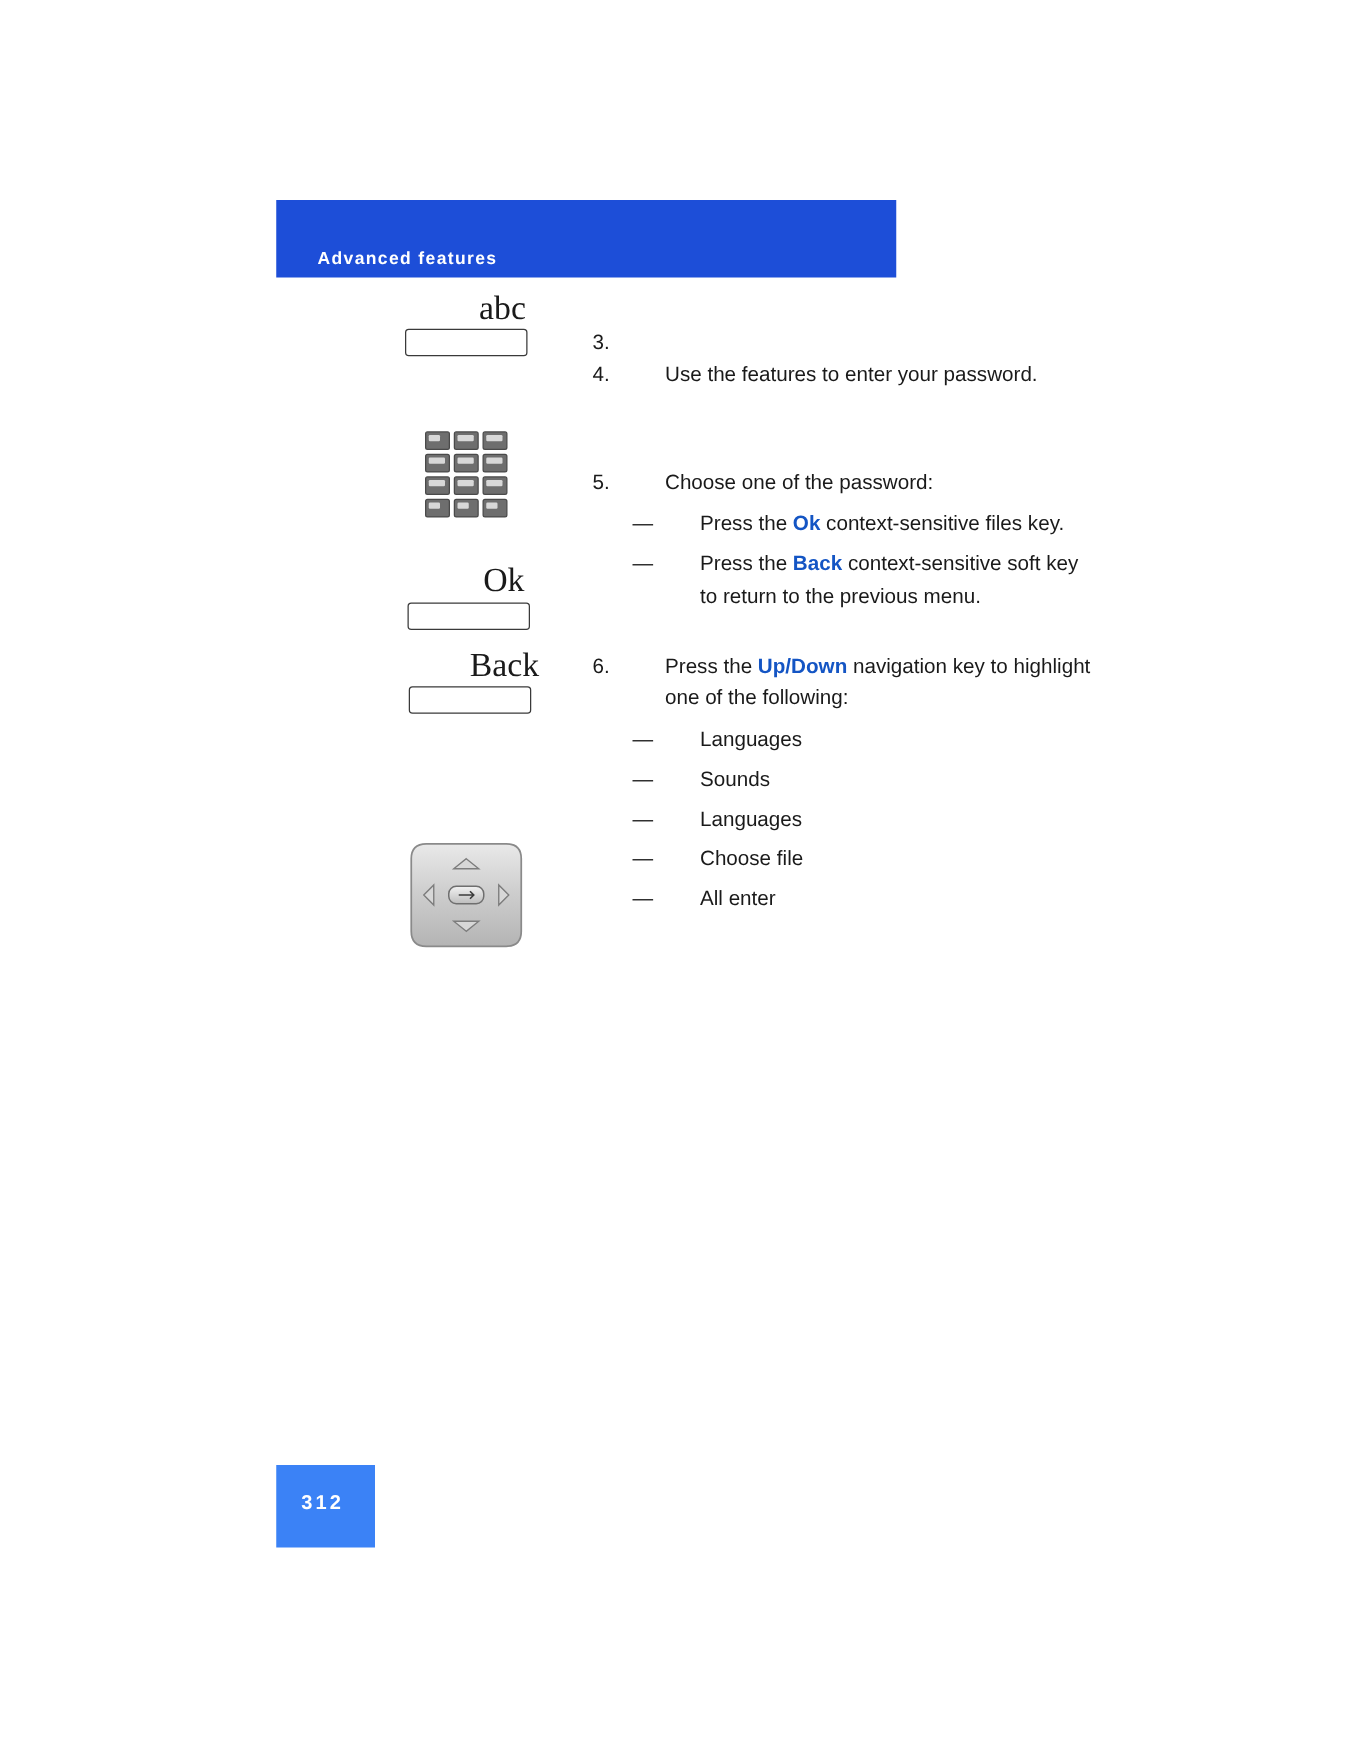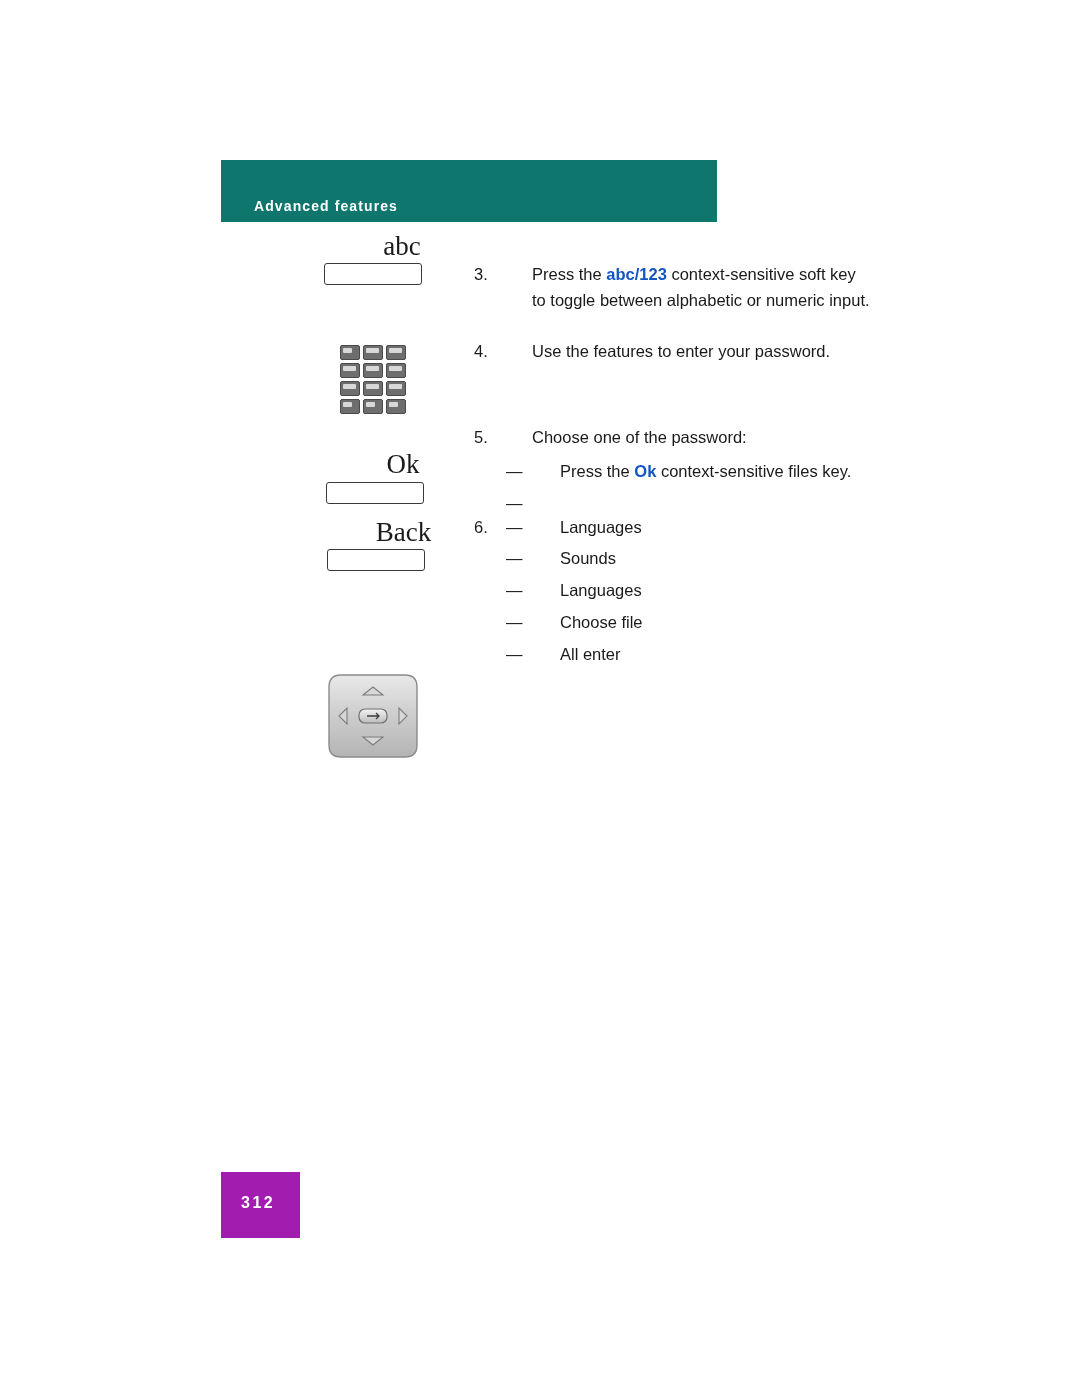--- a/index.html
+++ b/index.html
@@ -16,41 +16,41 @@
     overflow: hidden;
   }
 
   
   .header-banner {
     position: absolute;
     left: 221px;
     top: 160px;
     width: 496px;
     height: 62px;
-    background: #0f766e;
+    background: #1d4ed8;
   }
   .header-banner .header-title {
     position: absolute;
     left: 33px;
     bottom: 8px;
     color: #ffffff;
     font-size: 14px;
     font-weight: bold;
     letter-spacing: 1.1px;
     font-family: "Liberation Sans", sans-serif;
   }
 
   
   .page-number-box {
     position: absolute;
     left: 221px;
     top: 1172px;
     width: 79px;
     height: 66px;
-    background: #a21caf;
+    background: #3b82f6;
   }
   .page-number-box .page-number {
     position: absolute;
     left: 20px;
     top: 22px;
     color: #ffffff;
     font-size: 16px;
     font-weight: bold;
     letter-spacing: 2.5px;
   }
@@ -229,44 +229,45 @@
       <path d="M40,43 L52,43 M49,40 L52,43 L49,46" fill="none" stroke="#3c3c3c" stroke-width="1.3"></path>
     </svg>
   </div>
 
 </div>
 
 <div class="steps">
 
   <div class="step" style="margin-bottom:26px;">
     <span class="num">3.</span>
-    <span><span>Press the </span><span class="kw">abc</span><span class="kw-sep">/</span><span class="kw">123</span><span> context-sensitive soft key to toggle between alphabetic or numeric input.</span></span>
   </div>
 
   <div class="step" style="margin-bottom:60px;">
     <span class="num">4.</span>
     <span>Use the features to enter your password.</span>
   </div>
 
   <div class="step" style="margin-bottom:8px;">
     <span class="num">5.</span>
     <span>Choose one of the password:</span>
   </div>
 
   <div class="bullet" style="margin-bottom:6px;">
     <span class="dash">—</span>
     <span><span>Press the </span><span class="kw">Ok</span><span> context-sensitive files key.</span></span>
   </div>
 
   <div class="bullet" style="margin-bottom:26px;">
     <span class="dash">—</span>
+    <span><span>Press the </span><span class="kw">Back</span><span> context-sensitive soft key to return to the previous menu.</span></span>
   </div>
 
   <div class="step" style="margin-bottom:8px; margin-top:30px;">
     <span class="num">6.</span>
+    <span><span>Press the </span><span class="kw">Up</span><span class="kw-sep">/</span><span class="kw">Down</span><span> navigation key to highlight one of the following:</span></span>
   </div>
 
   <div class="bullet" style="margin-bottom:6px;">
     <span class="dash">—</span>
     <span>Languages</span>
   </div>
   <div class="bullet" style="margin-bottom:6px;">
     <span class="dash">—</span>
     <span>Sounds</span>
   </div>

